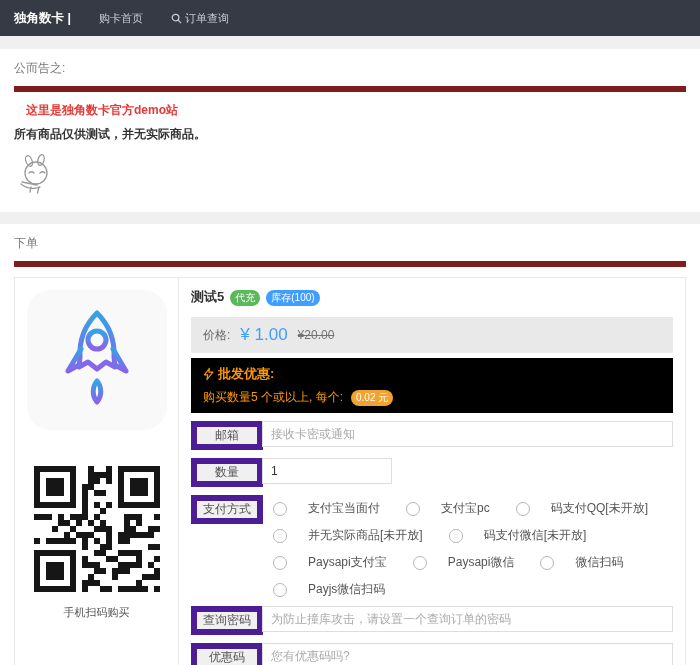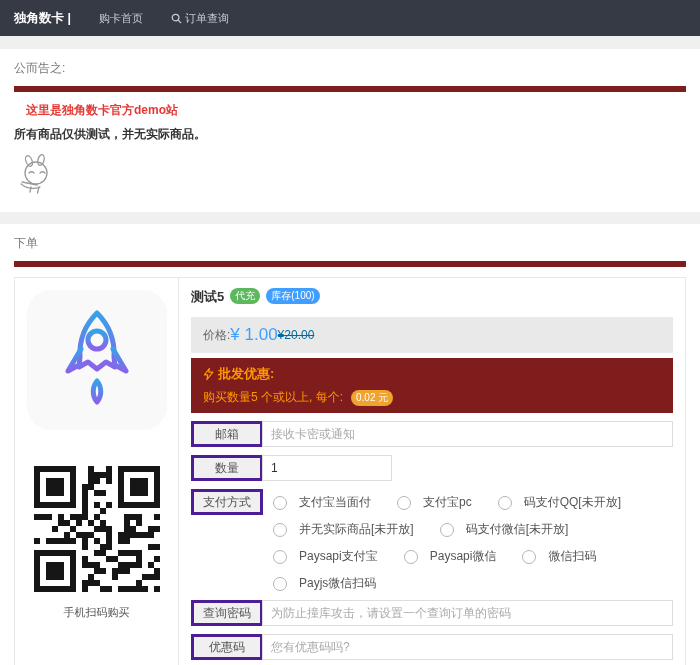--- a/index.html
+++ b/index.html
@@ -20,43 +20,43 @@
   .ann-text{font-weight:bold;font-size:12px;color:#333;margin-bottom:11px}
   
   .panel{border:1px solid #e8e8e8;display:flex;margin-top:10px}
   .panel-left{width:164px;flex:none;border-right:1px solid #e8e8e8;padding:12px 10px 10px;
               display:flex;flex-direction:column;align-items:center}
   .rocket-box{width:140px;height:140px;background:#f9f9f9;border-radius:24px;
               display:flex;align-items:center;justify-content:center}
   .qr-wrap{margin-top:36px;line-height:0}
   .qr-caption{font-size:11px;color:#555;margin-top:13px}
   .panel-right{flex:1;padding:10px 12px 12px;min-width:0}
-  .prod-title-row{display:flex;align-items:flex-start;gap:6px;font-size:13px;font-weight:bold;color:#333}
+  .prod-title-row{display:flex;align-items:flex-end;gap:6px;font-size:13px;font-weight:bold;color:#333}
   .badge{font-size:10px;font-weight:normal;color:#fff;padding:2px 5px;border-radius:8px;line-height:1.2}
   .badge-green{background:var(--badge_green,#5cb85c)}
   .badge-blue{background:var(--badge_blue,#409eff)}
   .badge-orange{background:var(--badge_orange,#f0a32e)}
   .price-box{background:#e9e9e9;margin-top:11px;padding:8px 12px;font-size:12px;color:#666;
-             display:flex;align-items:center;}
+             display:flex;align-items:center;gap:10px}
   .price{color:var(--price_blue,#409eff);font-size:17px}
-  .orig-price{color:#0369a1;text-decoration:line-through}
-  .ws-box{background:#7f1d1d;margin-top:5px;padding:7px 12px}
+  .orig-price{color:#737373;text-decoration:line-through}
+  .ws-box{background:#000000;margin-top:5px;padding:7px 12px}
   .ws-title{color:var(--orange,#ff9800);font-weight:bold;font-size:13px;display:flex;align-items:center;gap:4px}
   .ws-desc{color:var(--orange,#ff9800);margin-top:6px;display:flex;align-items:center;gap:8px;font-size:12px}
   
   .form-row{display:flex;margin-top:8px;align-items:flex-start}
-  .form-label{width:72px;min-height:26px;background:#f0f0f0;border:3px solid #4c1d95;font-size:12px;
+  .form-label{width:72px;min-height:26px;background:#f0f0f0;border:6px solid #4c1d95;font-size:12px;
               color:#555;display:flex;align-items:center;justify-content:center;flex:none}
   .form-input{height:26px;border:1px solid #ddd;font-size:12px;padding:12px 8px;color:#333;
               margin-left:-1px;background:#fff;outline:none}
   .form-input::placeholder{color:#aaa}
   .grow{flex:1;min-width:0}
   .qty{width:130px}
   .radios{flex:1;margin-left:10px;display:flex;flex-wrap:wrap;column-gap:26px;row-gap:10px;padding-top:5px}
-  .radio-item{display:flex;align-items:center;gap:12px;font-size:12px;color:#555;cursor:pointer}
+  .radio-item{display:flex;align-items:center;gap:21px;font-size:12px;color:#555;cursor:pointer}
   .radio{width:14px;height:14px;border:1px solid #b5b5b5;border-radius:50%;background:#fff;flex:none}
   .btn-row{margin:14px 0 2px 80px;display:flex;gap:13px}
   .btn-primary{background:var(--button_green,#139c7f);color:#fff;border:none;font-size:12px;
                padding:9px 19px;border-radius:2px;cursor:pointer;font-family:inherit}
   .btn-default{background:#fff;color:#555;border:1px solid #ccc;font-size:12px;padding:9px 17px;
                border-radius:2px;cursor:pointer;font-family:inherit}
 </style>
 </head>
 <body>
 

